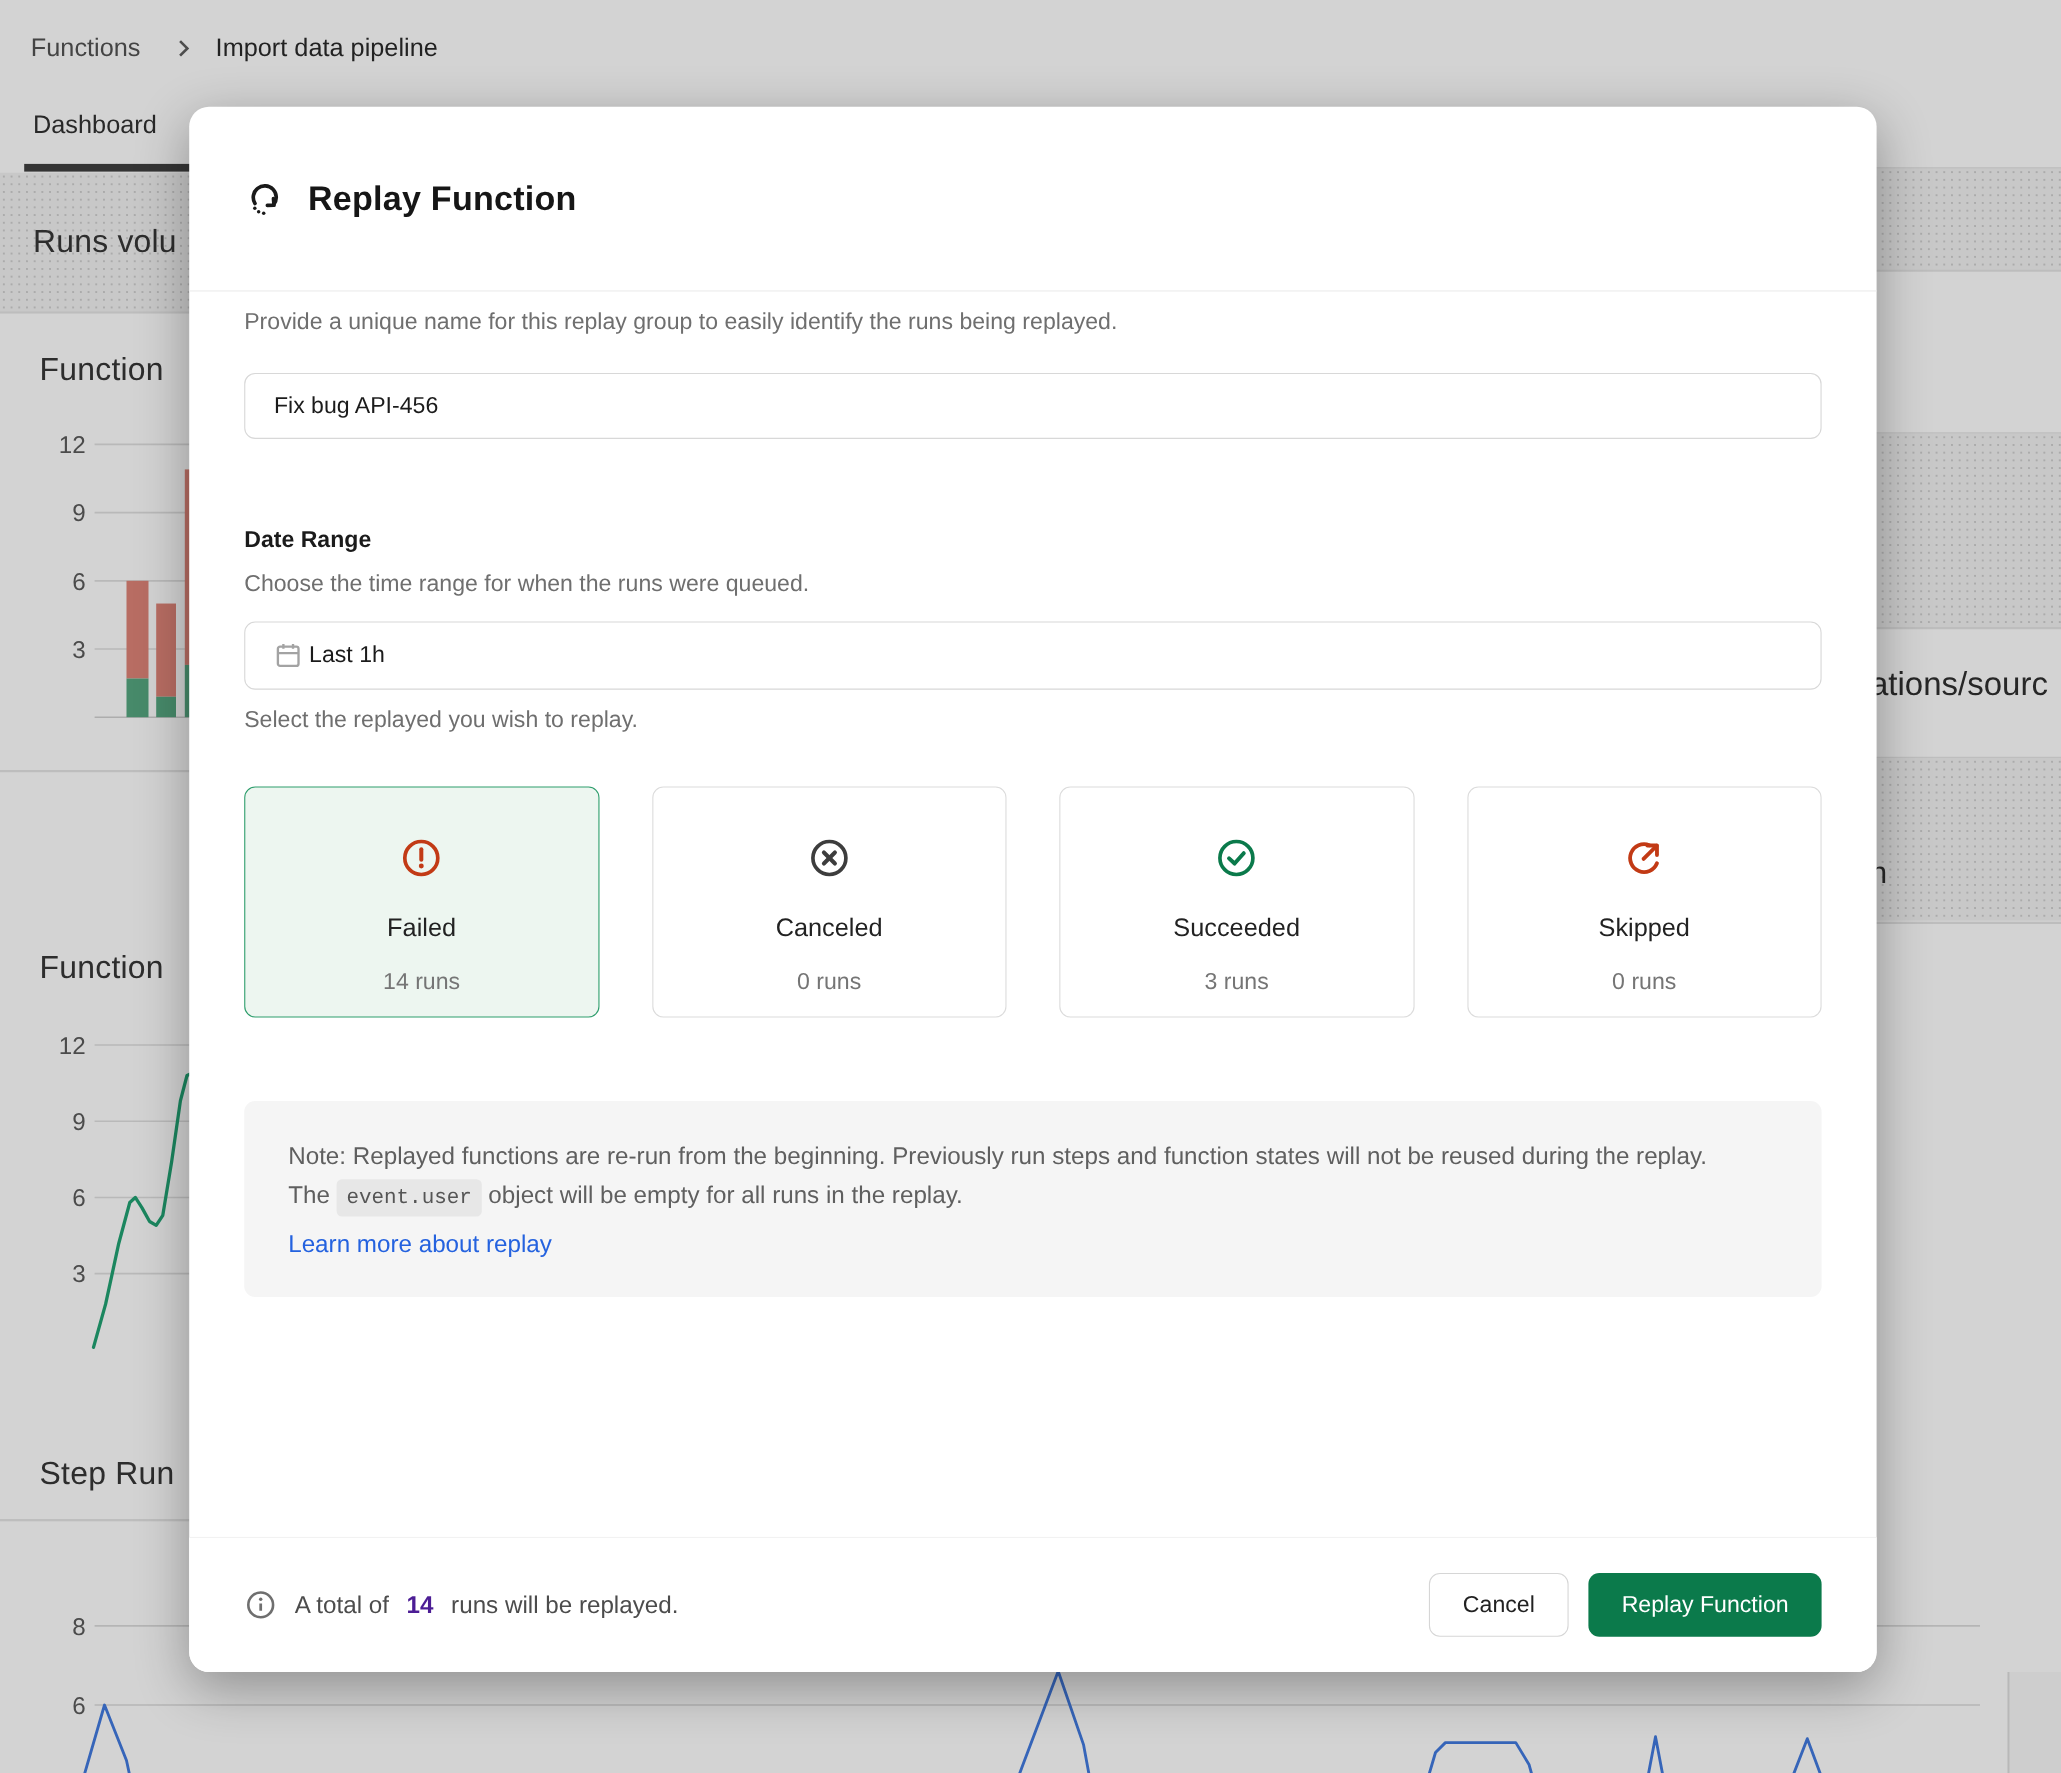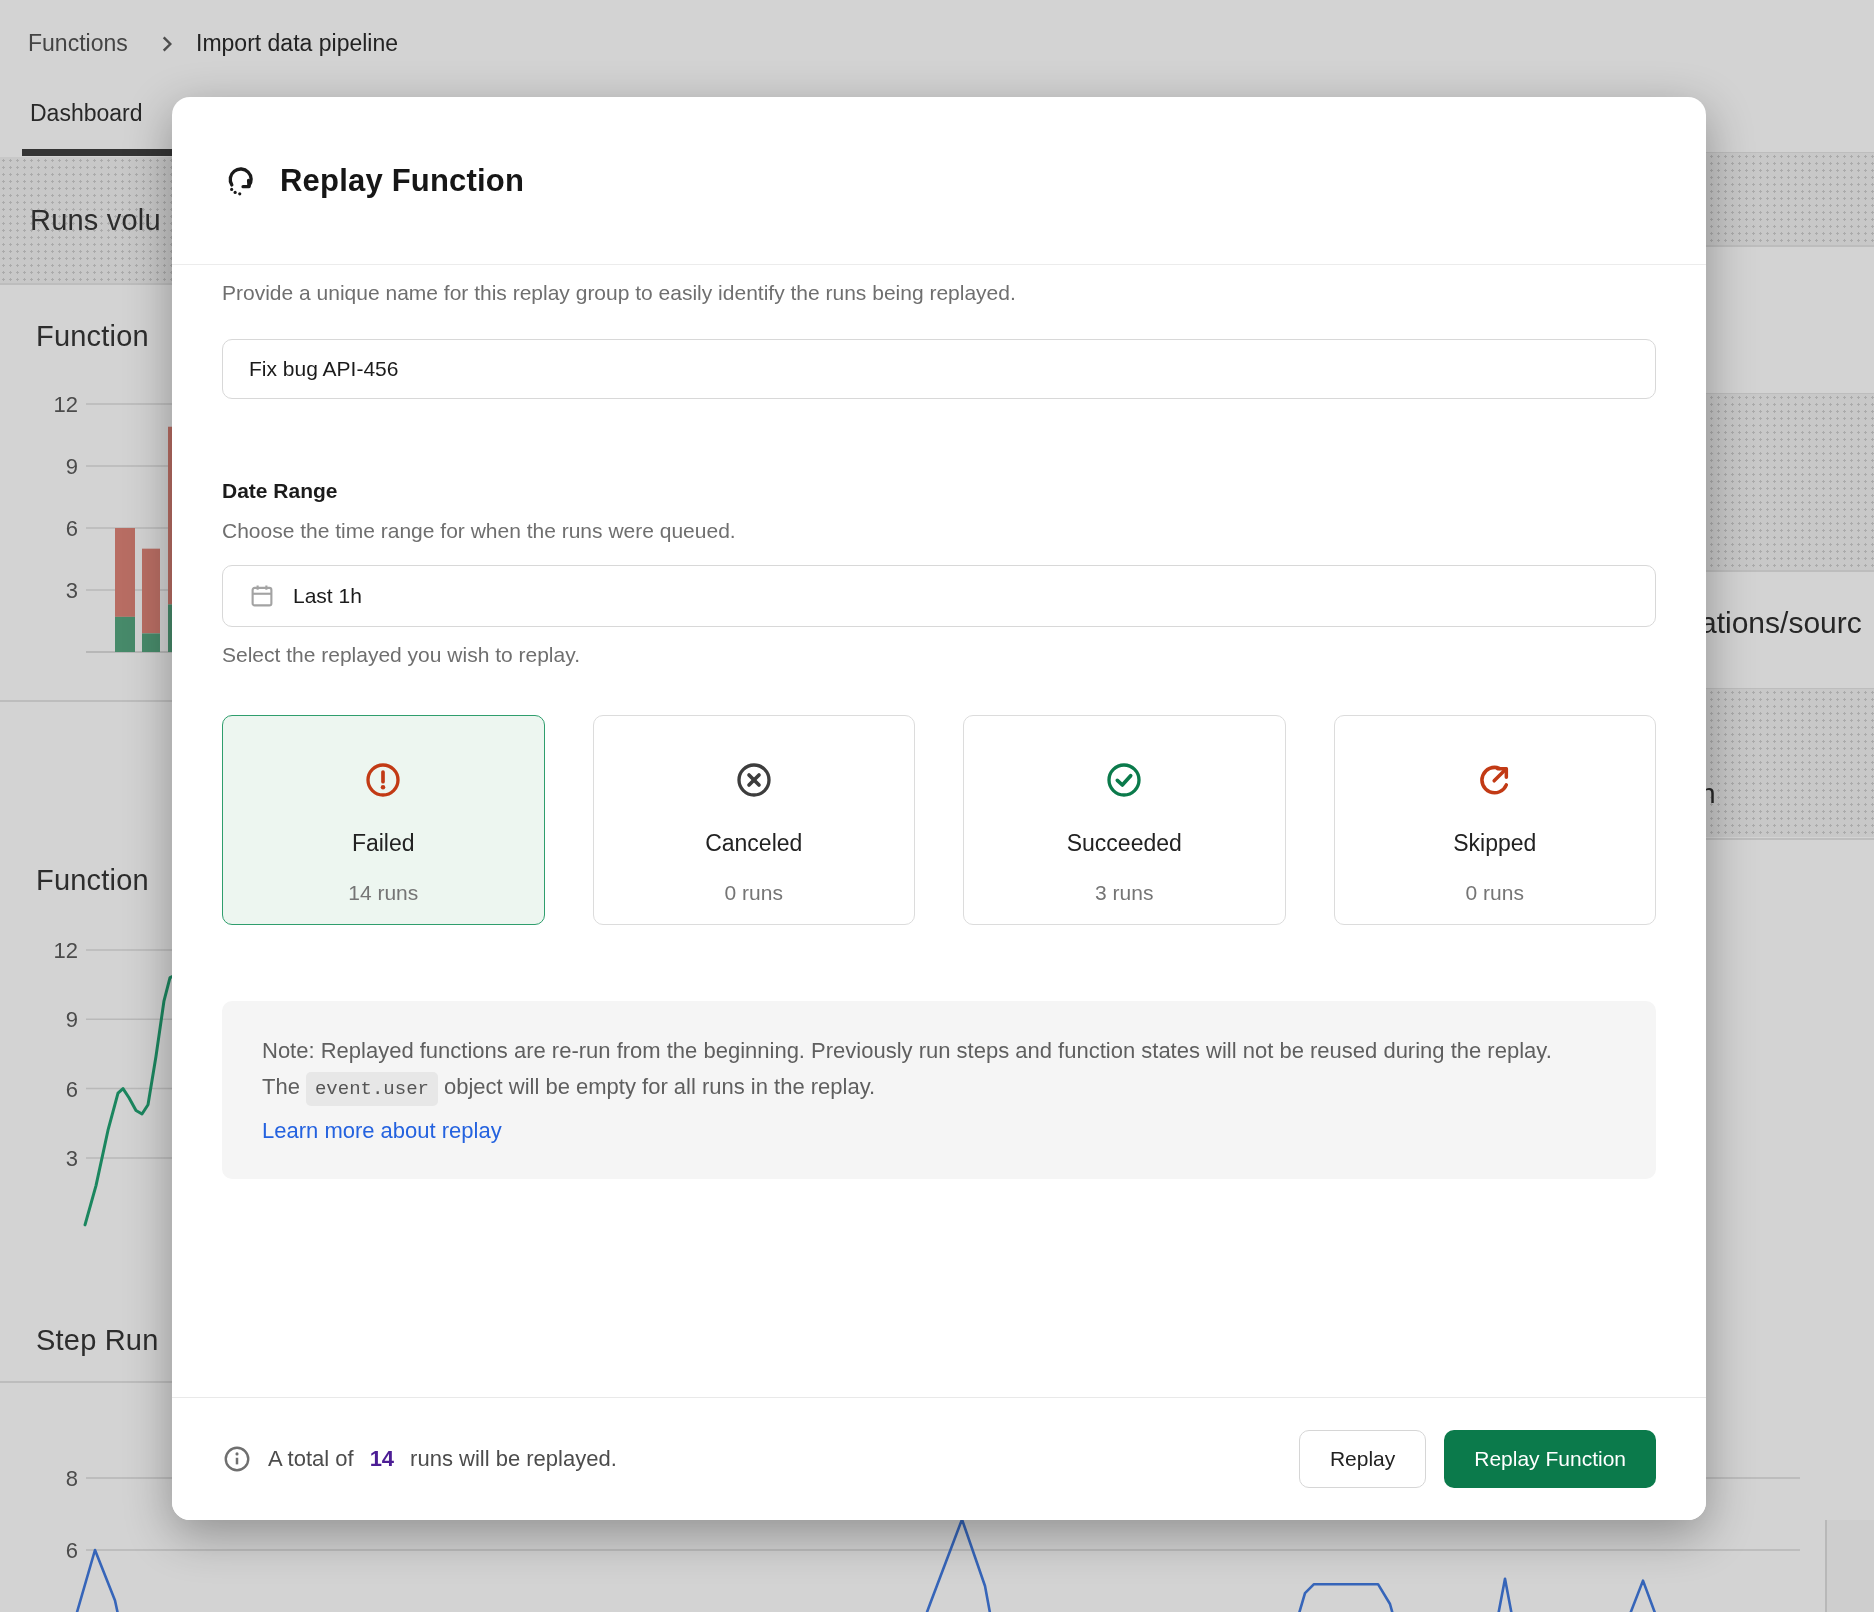--- a/index.html
+++ b/index.html
@@ -31,21 +31,21 @@
   .modal-title{font-size:31px;font-weight:600;color:#161616;letter-spacing:.2px;}
   .modal-body{padding:0 50px;}
   .sec-label{font-size:21px;font-weight:700;color:#1b1b1b;}
   .sec-desc{font-size:21px;color:#6f6f6f;margin-top:16px;}
   .mt-first{margin-top:37px;}
   .mt-sec{margin-top:80px;}
   .text-input{margin-top:34px;height:60px;border:1px solid #d8d8d8;border-radius:10px;width:100%;
               box-sizing:border-box;padding:0 26px;font-size:21px;color:#1b1b1b;background:#fff;
               font-family:"Liberation Sans",sans-serif;outline:none;}
   .date-input{margin-top:22px;height:62px;border:1px solid #d8d8d8;border-radius:10px;
-              display:flex;align-items:center;gap:16px;padding:0 24px;font-size:21px;color:#1b1b1b;
+              display:flex;align-items:center;gap:4px;padding:0 24px;font-size:21px;color:#1b1b1b;
               cursor:pointer;box-sizing:border-box;}
   .cards{margin-top:48px;display:flex;gap:48px;}
   .card{flex:1;height:210px;border:1px solid #dcdcdc;border-radius:10px;background:#fff;
         display:flex;flex-direction:column;align-items:center;box-sizing:border-box;cursor:pointer;}
   .card.selected{border:1.5px solid #2f9e6d;background:#edf6f0;}
   .card-icon{margin-top:44px;}
   .card-name{margin-top:30px;font-size:23px;color:#222;font-weight:500;}
   .card-runs{margin-top:24px;font-size:21px;color:#757575;}
   .note{margin-top:76px;background:#f5f5f5;border-radius:10px;padding:32px 56px 30px 40px;
         font-size:22px;color:#5f5f5f;line-height:36px;}
@@ -233,18 +233,18 @@
         <svg width="30" height="30" viewBox="0 0 24 24">
           <circle cx="12" cy="12" r="9" fill="none" stroke="#6f6f6f" stroke-width="1.9"></circle>
           <line x1="12" y1="11" x2="12" y2="16.3" stroke="#6f6f6f" stroke-width="2"></line>
           <circle cx="12" cy="7.9" r="1.25" fill="#6f6f6f"></circle>
         </svg>
         <span>A total of</span>
         <b>14</b>
         <span>runs will be replayed.</span>
       </div>
       <div class="foot-right">
-        <button class="btn btn-cancel">Replay</button>
+        <button class="btn btn-cancel">Cancel</button>
         <button class="btn btn-submit">Replay Function</button>
       </div>
     </div>
   </div>
 </div>
 
 </body></html>

